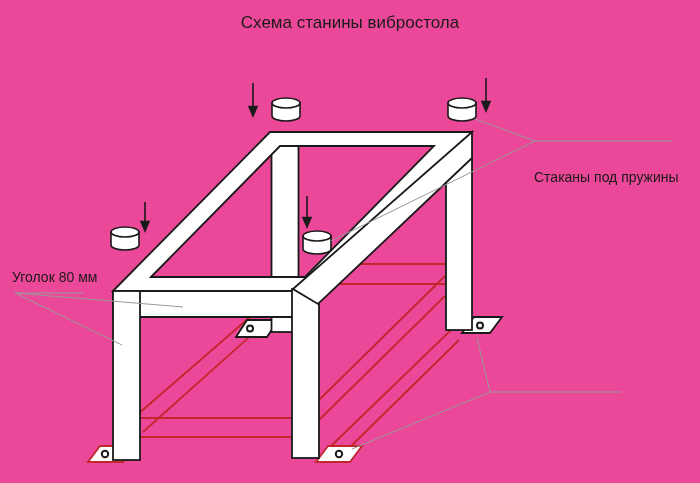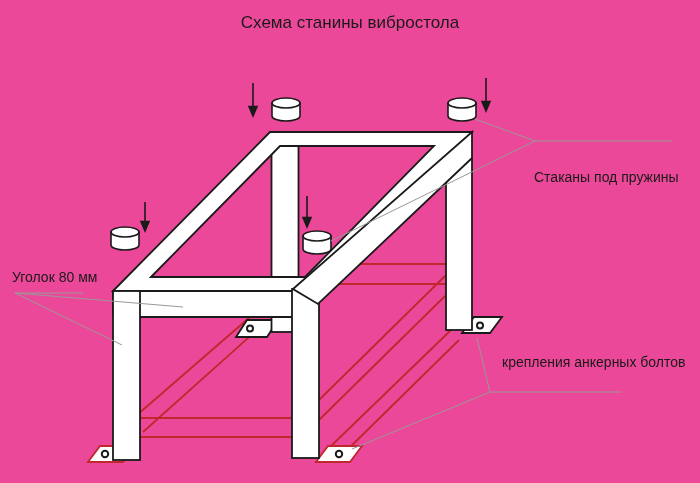--- a/index.html
+++ b/index.html
@@ -99,16 +99,15 @@
       <path d="M83,293 H15 M15,293 L122,345 M15,293 L183,307"></path>
       <path d="M622,392 H490 M490,392 L477,338 M490,392 L352,449"></path>
     </g>
   </svg>
 
   <div class="label" style="left:534px;top:121px;margin-top:48px;">Стаканы под пружины</div>
 
   <div class="label" style="left:12px;top:269px;">Уголок 80 мм</div>
 
   <div class="label" style="left:502px;top:354px;">
-    <div>крепления анкерных болтов</div>
   </div>
 
 </div>
 
 </body></html>

